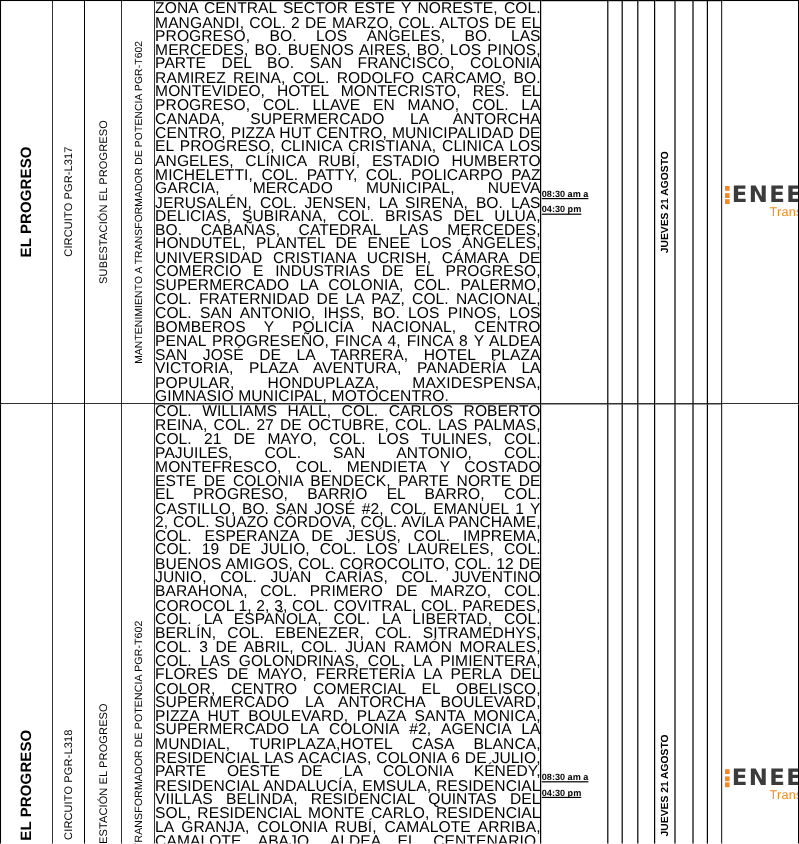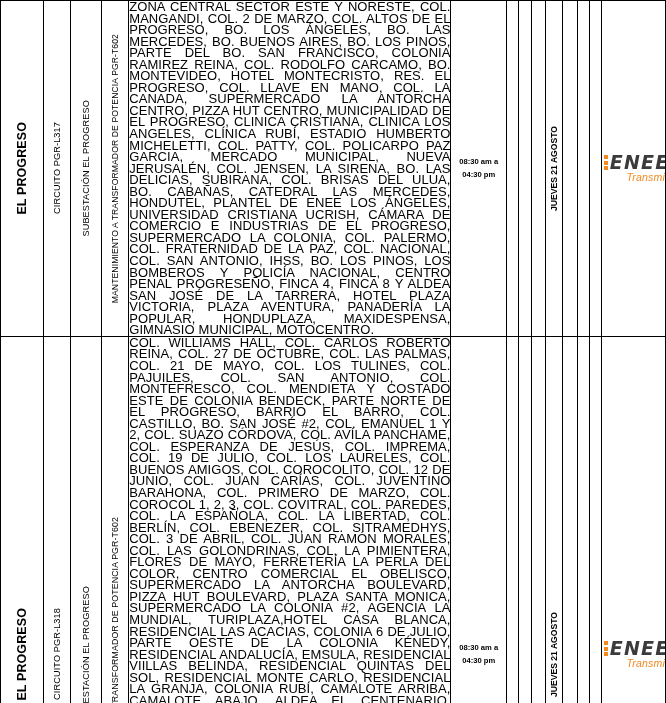--- a/index.html
+++ b/index.html
@@ -85,25 +85,26 @@
     text-align: justify;
     text-justify: inter-word;
     color: #000;
     letter-spacing: 0.05px;
     word-spacing: 0.2px;
   }
   .desc p { margin: 0; }
 
   
   .hora {
-    text-align: center;
+    text-align: left;
     font-size: 7.6px;
     font-weight: bold;
     line-height: 13px;
     color: #000;
+    text-decoration: underline;
   }
 
   
   .spacer { background: #ffffff; }
 
   
   .fecha {
     background: #f9b000;
   }
   .fecha .vtext {
@@ -113,25 +114,24 @@
     white-space: nowrap;
     text-align: center;
     font-size: 8.6px;
     font-weight: bold;
     color: #000;
     margin: 0 auto;
   }
 
   
   .logo-cell {
-    text-align: center;
+    text-align: right;
     vertical-align: middle;
     overflow: hidden;
     position: relative;
-    font-style: italic;
   }
   .logo-wrap {
     position: relative;
     width: 96px;
     margin-left: 2px;
     overflow: hidden;
     white-space: nowrap;
   }
   .logo-top {
     display: flex;

